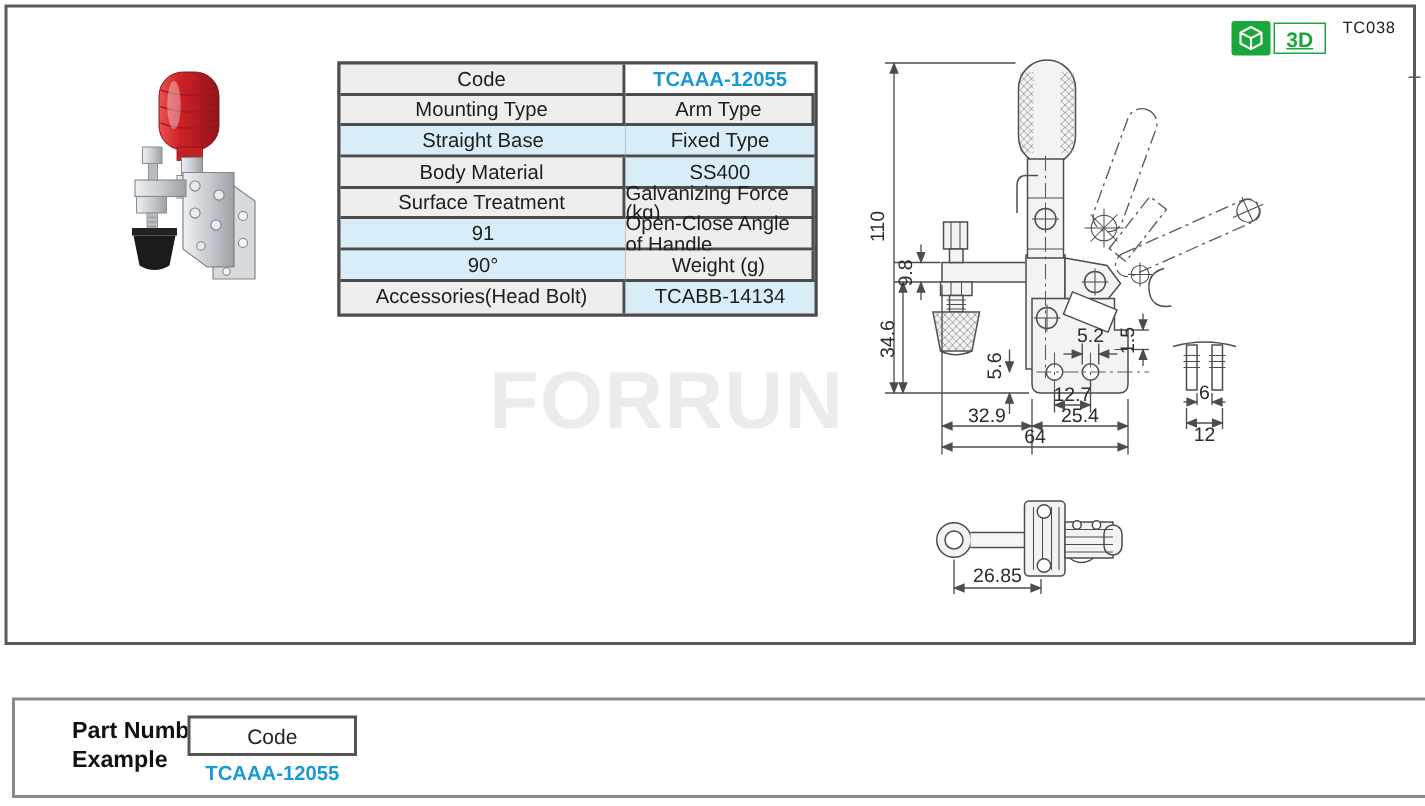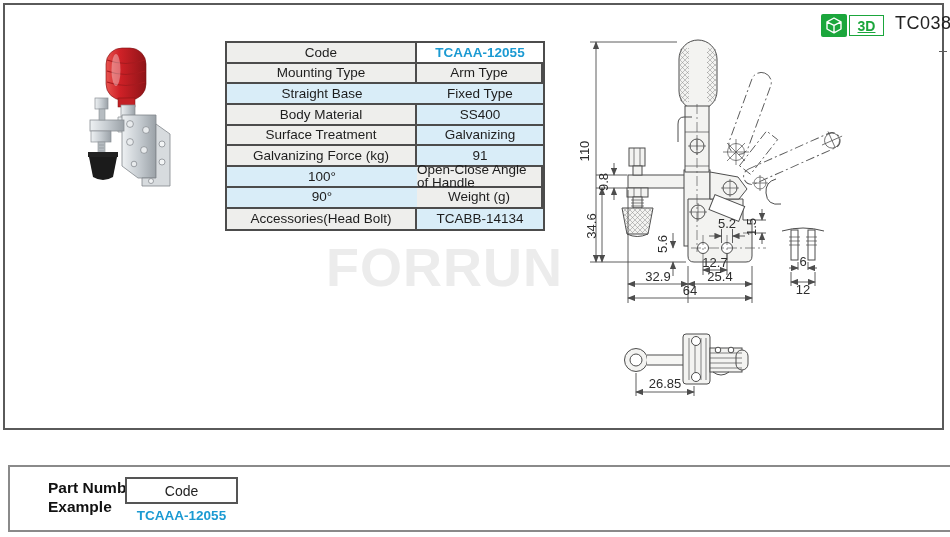--- a/index.html
+++ b/index.html
@@ -10,21 +10,21 @@
               border:2px solid #5a5a5a;box-sizing:border-box;background:transparent;z-index:0;}
   .corner-tick{position:absolute;left:939px;top:51px;width:8px;height:0;border-top:1.5px solid #5a5a5a;z-index:2;}
   
   .watermark{position:absolute;left:326px;top:236px;font-size:54px;font-weight:bold;
              color:#ececec;letter-spacing:1px;z-index:1;white-space:nowrap;}
   .cube-badge{position:absolute;left:821px;top:14px;width:26px;height:23px;background:#1ba63c;
               border-radius:2px;display:flex;align-items:center;justify-content:center;z-index:2;}
   .box-3d{position:absolute;left:849px;top:15px;width:35px;height:21px;border:1.5px solid #1ba63c;
           box-sizing:border-box;color:#1ba63c;font-weight:bold;font-size:14px;display:flex;
           align-items:center;justify-content:center;background:#fff;z-index:2;text-decoration:underline;}
-  .page-code{position:absolute;left:895px;top:13px;font-size:18px;color:#222;
+  .page-code{position:absolute;left:895px;top:13px;font-size:11px;color:#222;
              letter-spacing:.5px;z-index:2;}
   
   .photo{position:absolute;left:78px;top:38px;z-index:2;}
   
   .spec{position:absolute;left:225px;top:41px;width:320px;z-index:2;
         border:2px solid #4c4c4c;box-sizing:border-box;background:#4c4c4c;
         display:grid;grid-template-columns:190px 126px;grid-auto-rows:20.7px;grid-gap:0;}
   .spec .cell{display:flex;align-items:center;justify-content:center;
               font-size:13.5px;line-height:1;border-bottom:2px solid #4c4c4c;box-sizing:border-box;}
   .spec .cell.last{border-bottom:none;}
@@ -118,24 +118,22 @@
   <div class="spec">
     <div class="cell lab">Code</div>
     <div class="cell val code">TCAAA-12055</div>
     <div class="cell lab">Mounting Type</div>
     <div class="cell lab">Arm Type</div>
     <div class="cell val">Straight Base</div>
     <div class="cell val">Fixed Type</div>
     <div class="cell lab">Body Material</div>
     <div class="cell val">SS400</div>
     <div class="cell lab">Surface Treatment</div>
-    <div class="cell val">Galvanizing</div>
     <div class="cell lab">Galvanizing Force (kg)</div>
     <div class="cell val">91</div>
-    <div class="cell val">100°</div>
     <div class="cell lab">Open-Close  Angle of Handle</div>
     <div class="cell val">90°</div>
     <div class="cell lab">Weight (g)</div>
     <div class="cell lab last">Accessories(Head Bolt)</div>
     <div class="cell val last">TCABB-14134</div>
   </div>
 
   <svg class="drawing" width="380" height="400" viewBox="0 0 380 400">
     <defs>
       <marker id="ar" viewBox="0 0 10 8" refX="9" refY="4" markerWidth="9" markerHeight="7" orient="auto-start-reverse">

